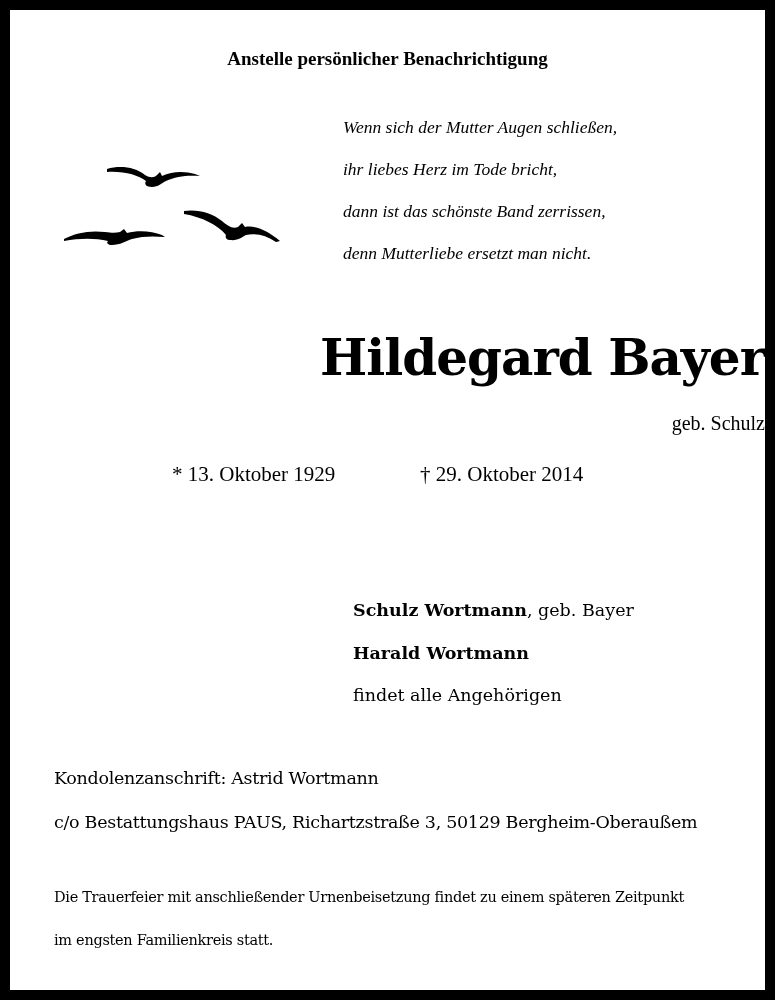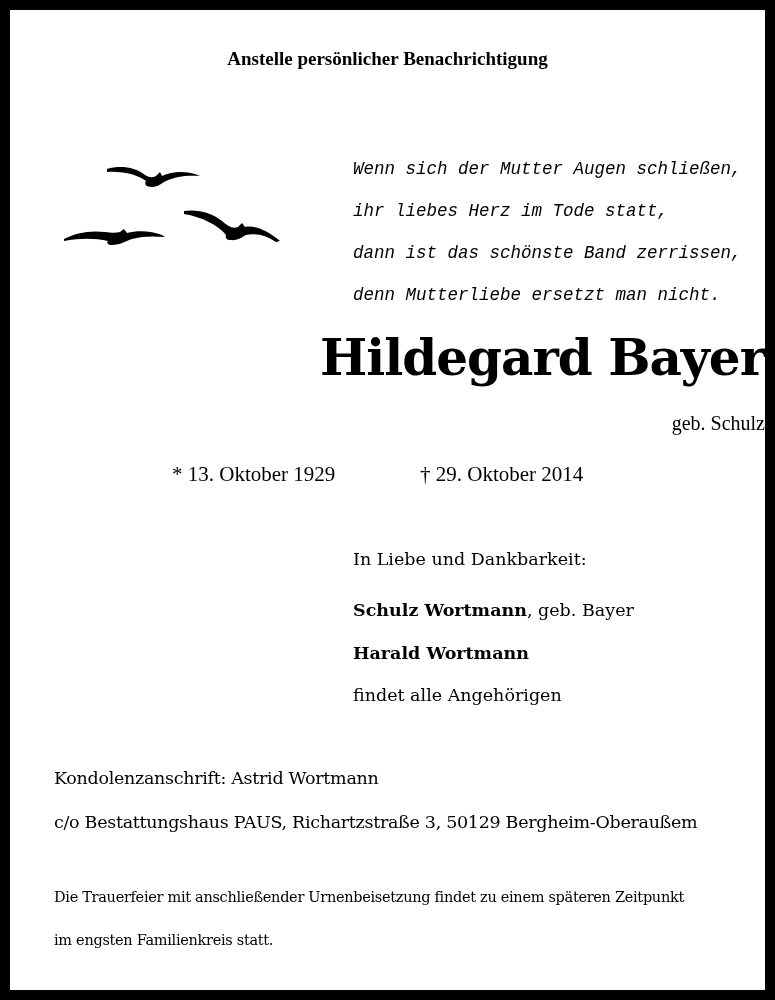--- a/index.html
+++ b/index.html
@@ -8,21 +8,21 @@
       position: absolute; left: 10px; top: 10px; width: 755px; height: 980px;
       background: #fff; color: #000;
     }
     .abs { position: absolute; white-space: nowrap; }
     .header {
       left: 0; width: 755px; top: 38px; text-align: center;
       font-family: "Liberation Serif", serif; font-weight: bold; font-size: 19px;
     }
     .birds { left: 40px; top: 135px; width: 240px; height: 110px; }
     .poem {
-      left: 343px; font-family: Liberation Mono, monospace; font-style: italic; font-size: 17.5px; margin-top: 42px;
+      left: 333px; font-family: Liberation Serif, serif; font-style: italic; font-size: 17.5px;
     }
     .name {
       left: 0; width: 755px; top: 318px; text-align: right;
       font-family: "DejaVu Serif", serif; font-weight: bold; font-size: 50px; letter-spacing: -1px;
     }
     .maiden {
       left: 0; width: 755px; top: 402px; text-align: right;
       font-family: "Liberation Serif", serif; font-size: 20px;
     }
     .dates { top: 452px; font-family: "Liberation Serif", serif; font-size: 21px; }
@@ -41,31 +41,30 @@
   <svg class="abs birds" viewBox="0 0 240 110">
 
     <path d="M57 24 C70 20, 85 22, 95 30 C100 33, 104 33, 107 30 L110 27 L112 31 C122 26, 135 26, 145 29 L150 31 C138 30, 126 31, 116 36 C112 38, 108 42, 102 42 C96 42, 94 39, 96 36 C88 30, 74 26, 57 27 Z" fill="#000"></path>
 
     <path d="M14 94 C25 88, 40 85, 55 87 C62 88, 66 88, 70 87 L74 84 L77 88 C88 85, 102 86, 112 90 L115 92 C104 91, 92 91, 82 94 C76 96, 70 100, 62 100 C58 100, 56 98, 58 96 C45 93, 30 93, 14 96 Z" fill="#000"></path>
 
     <path d="M134 66 C148 64, 162 68, 172 76 C178 81, 182 84, 188 82 L192 78 L195 82 C206 80, 218 86, 230 96 L226 97 C216 90, 205 88, 196 90 C192 92, 188 96, 180 95 C176 95, 175 92, 176 90 C168 80, 152 72, 134 69 Z" fill="#000"></path>
   </svg>
 
   <div class="abs poem" style="top:107px">Wenn sich der Mutter Augen schließen,</div>
-  <div class="abs poem" style="top:149px">ihr liebes Herz im Tode statt,</div>
+  <div class="abs poem" style="top:149px">ihr liebes Herz im Tode bricht,</div>
   <div class="abs poem" style="top:191px">dann ist das schönste Band zerrissen,</div>
   <div class="abs poem" style="top:233px">denn Mutterliebe ersetzt man nicht.</div>
 
   <div class="abs name">Hildegard Bayer</div>
   <div class="abs maiden">geb. Schulz</div>
 
   <div class="abs dates" style="left:162px">* 13. Oktober 1929</div>
   <div class="abs dates" style="left:410px">† 29. Oktober 2014</div>
 
-  <div class="abs mourn" style="top:539px">In Liebe und Dankbarkeit:</div>
   <div class="abs mourn" style="top:590px">
     <b>Schulz Wortmann</b><span>, geb. Bayer</span>
   </div>
   <div class="abs mourn" style="top:633px">
     <b>Harald Wortmann</b>
   </div>
   <div class="abs mourn" style="top:675px">findet alle Angehörigen</div>
 
   <div class="abs addr" style="top:758px">Kondolenzanschrift: Astrid Wortmann</div>
   <div class="abs addr" style="top:802px">c/o Bestattungshaus PAUS, Richartzstraße 3, 50129 Bergheim-Oberaußem</div>

